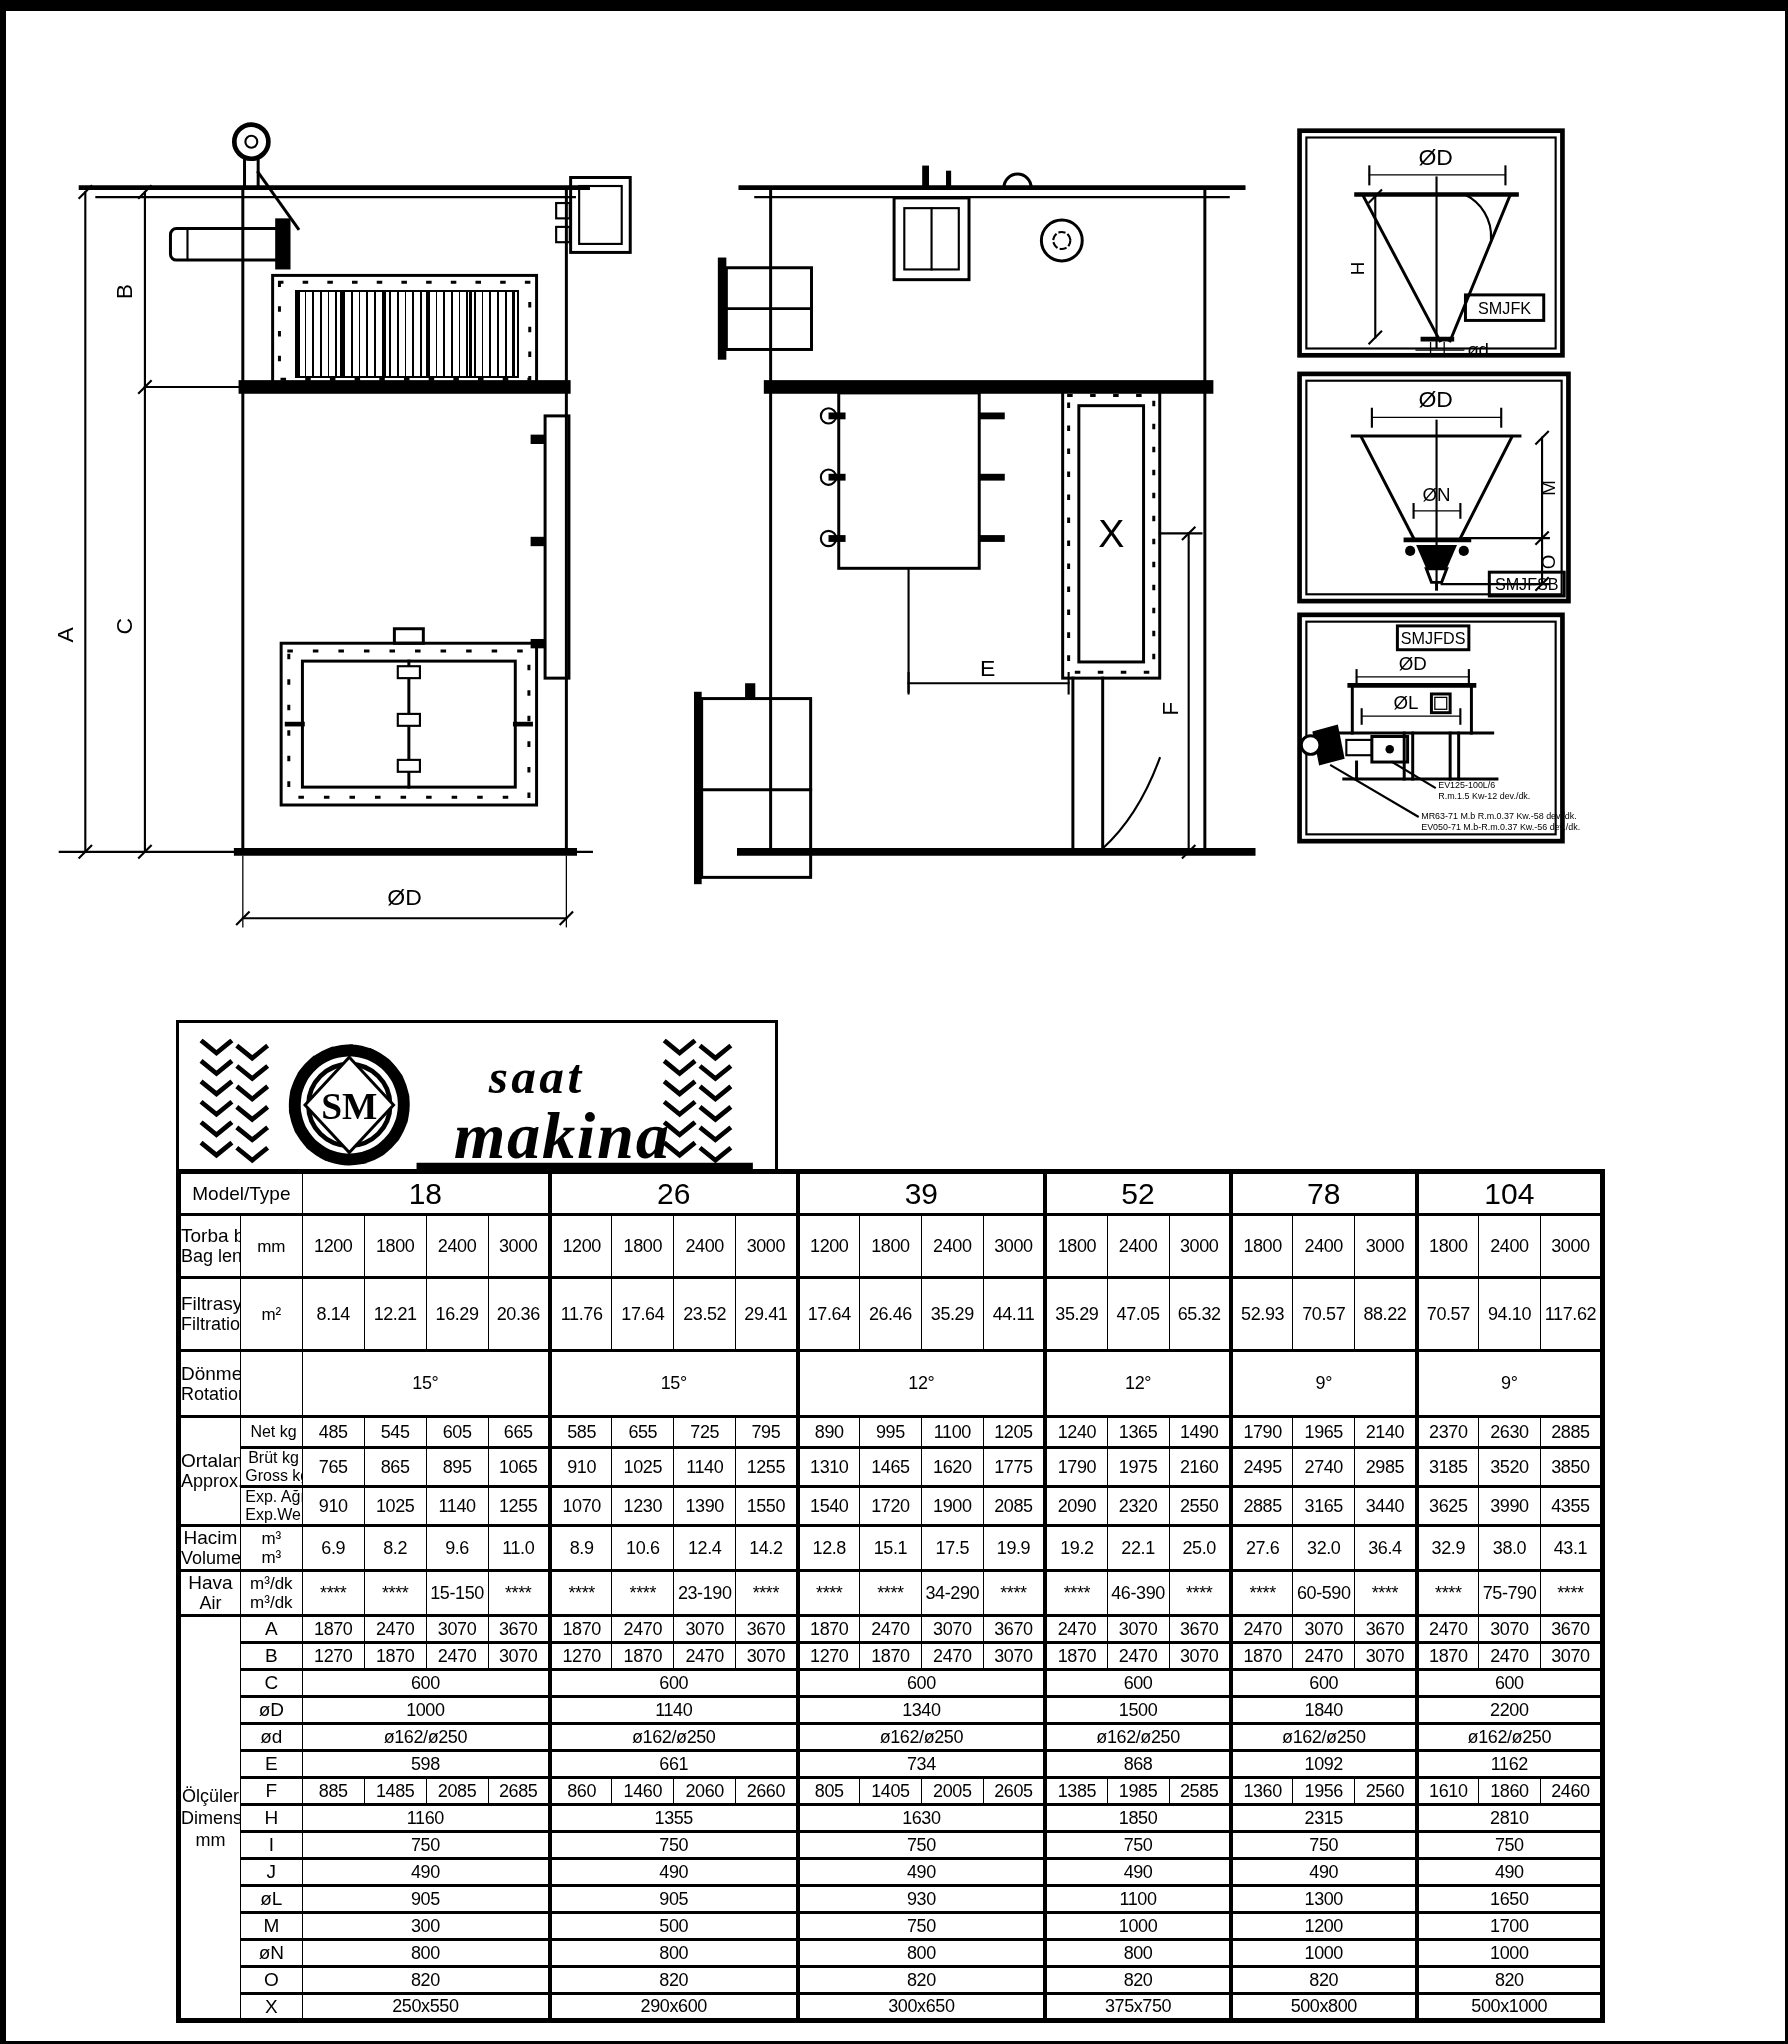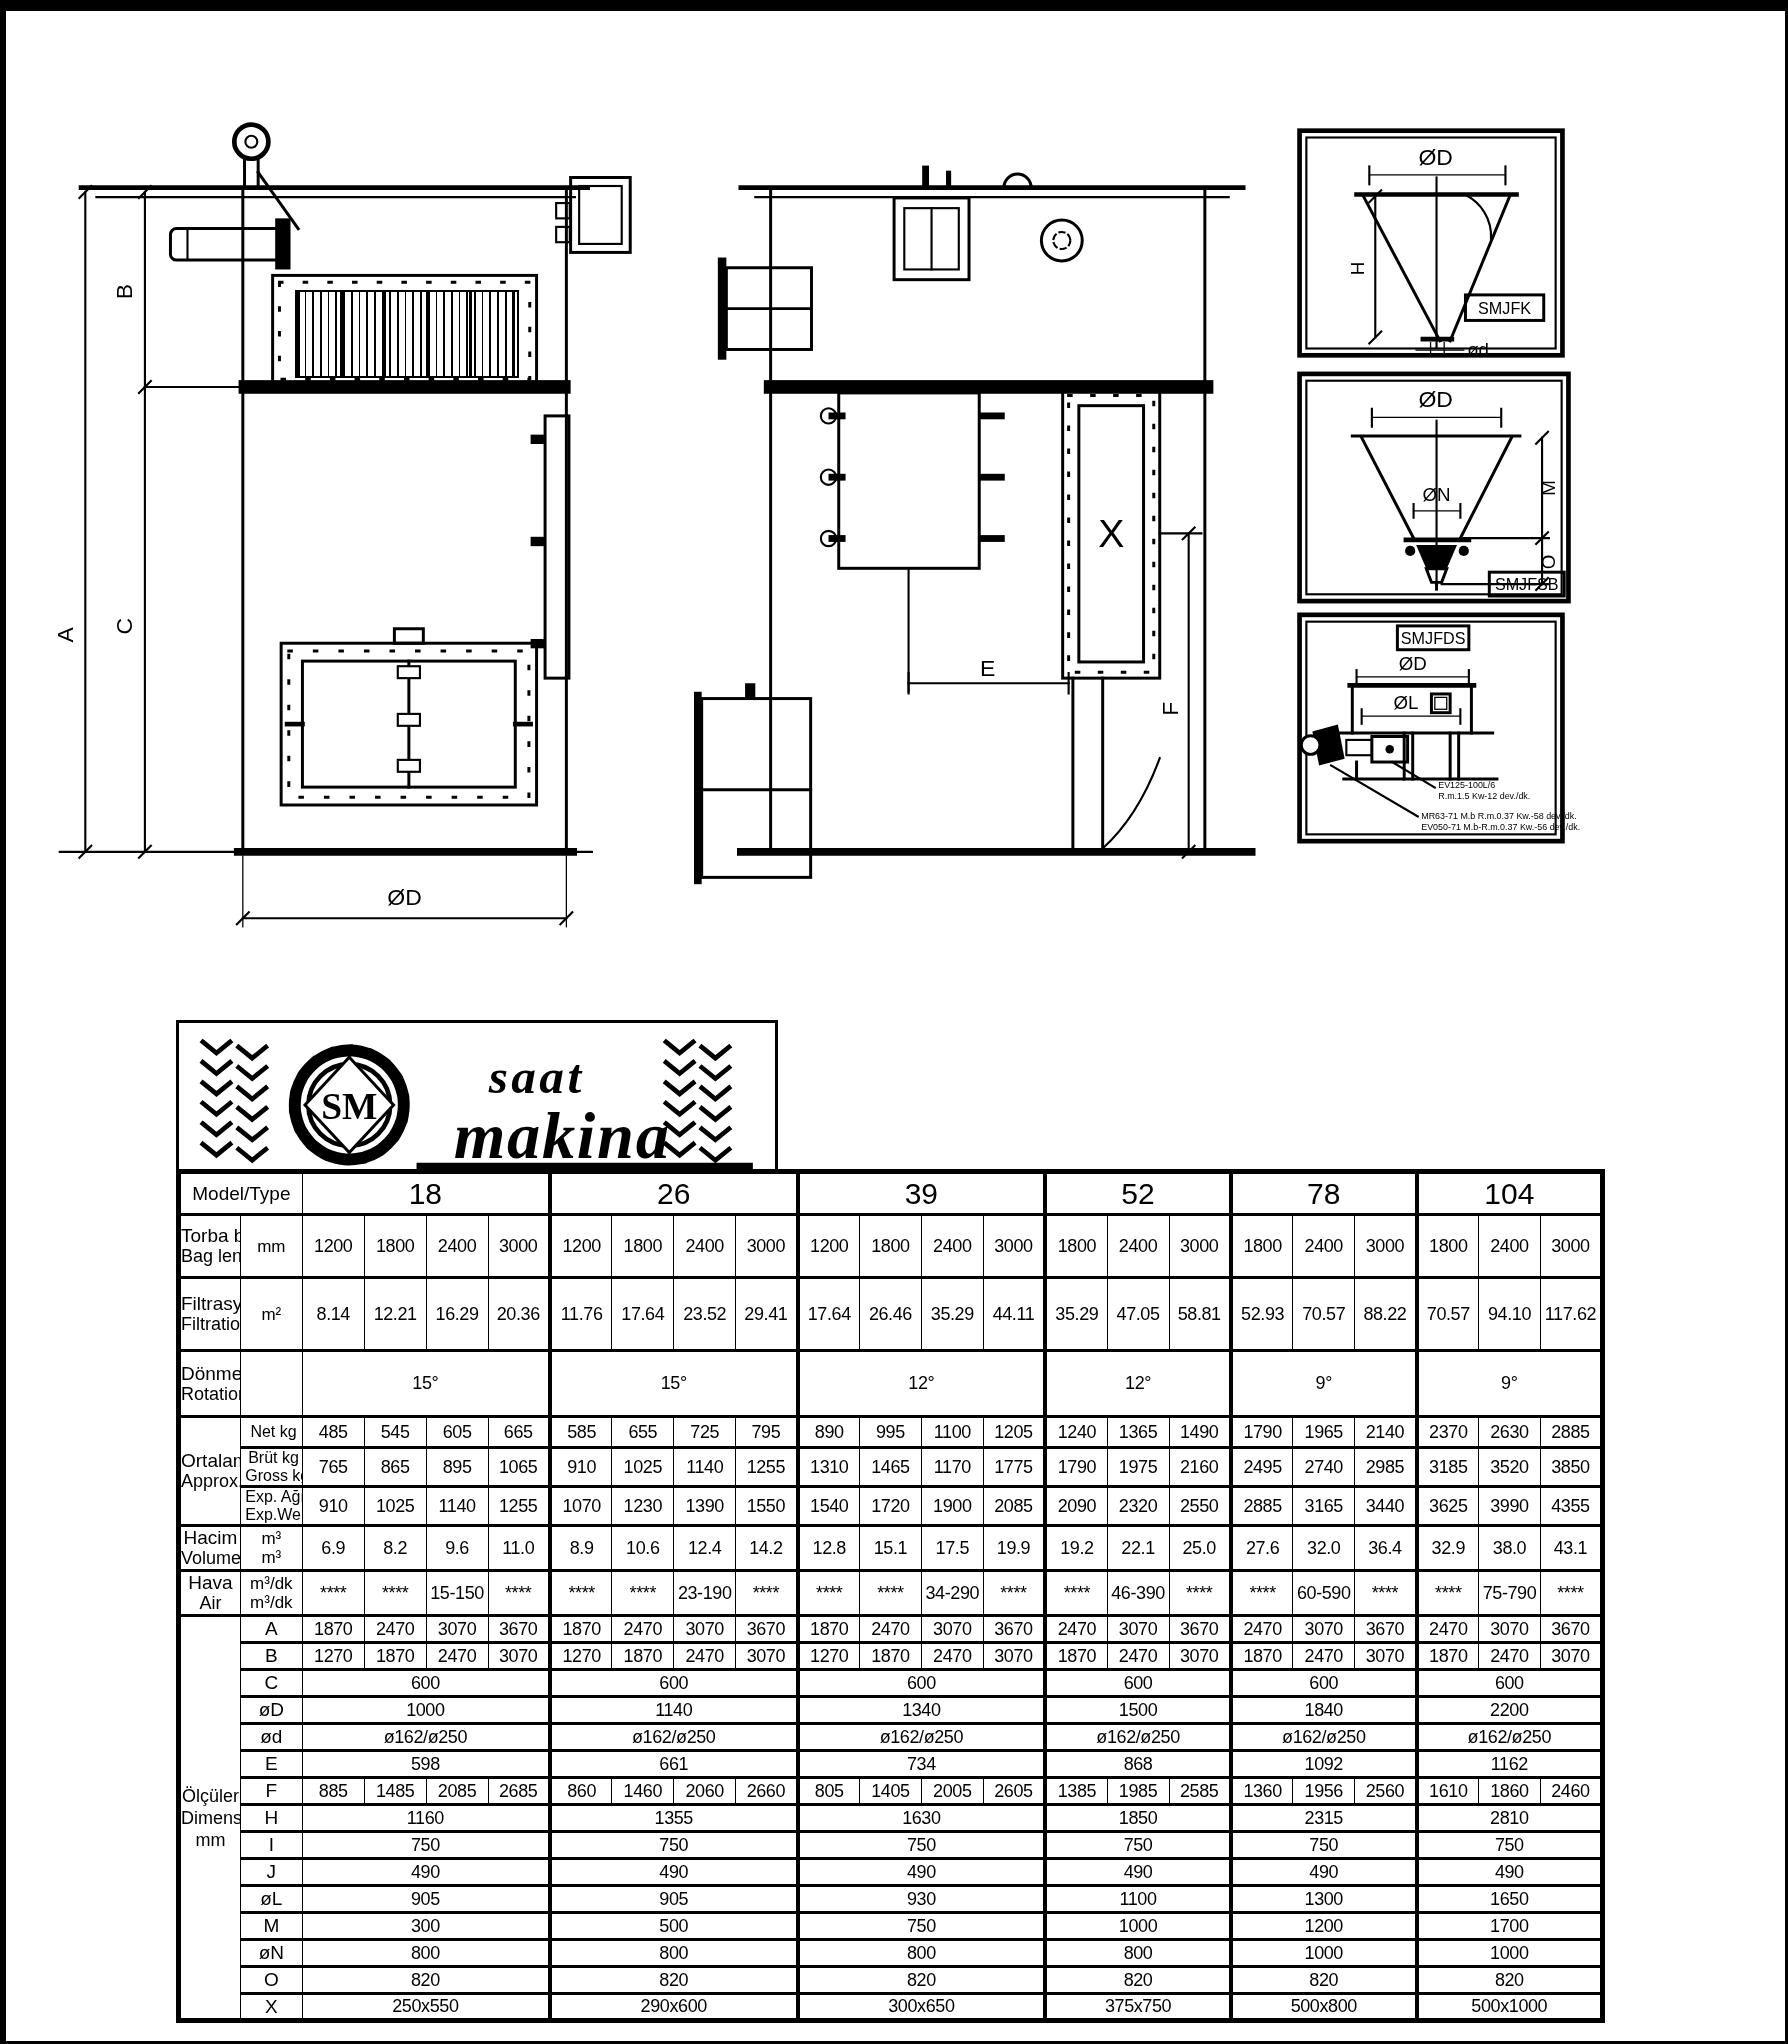--- a/index.html
+++ b/index.html
@@ -383,21 +383,21 @@
           <td class="val">11.76</td>
           <td class="val">17.64</td>
           <td class="val">23.52</td>
           <td class="val mr">29.41</td>
           <td class="val">17.64</td>
           <td class="val">26.46</td>
           <td class="val">35.29</td>
           <td class="val mr">44.11</td>
           <td class="val">35.29</td>
           <td class="val">47.05</td>
-          <td class="val mr">58.81</td>
+          <td class="val mr">65.32</td>
           <td class="val">52.93</td>
           <td class="val">70.57</td>
           <td class="val mr">88.22</td>
           <td class="val">70.57</td>
           <td class="val">94.10</td>
           <td class="val mr">117.62</td>
         </tr>
         <tr class="r-rotation">
           <td rowspan="1" class="lbl">
             <div class="l1">Dönme aralığı</div>
@@ -451,21 +451,21 @@
           <td class="val">765</td>
           <td class="val">865</td>
           <td class="val">895</td>
           <td class="val mr">1065</td>
           <td class="val">910</td>
           <td class="val">1025</td>
           <td class="val">1140</td>
           <td class="val mr">1255</td>
           <td class="val">1310</td>
           <td class="val">1465</td>
-          <td class="val">1170</td>
+          <td class="val">1620</td>
           <td class="val mr">1775</td>
           <td class="val">1790</td>
           <td class="val">1975</td>
           <td class="val mr">2160</td>
           <td class="val">2495</td>
           <td class="val">2740</td>
           <td class="val mr">2985</td>
           <td class="val">3185</td>
           <td class="val">3520</td>
           <td class="val mr">3850</td>

